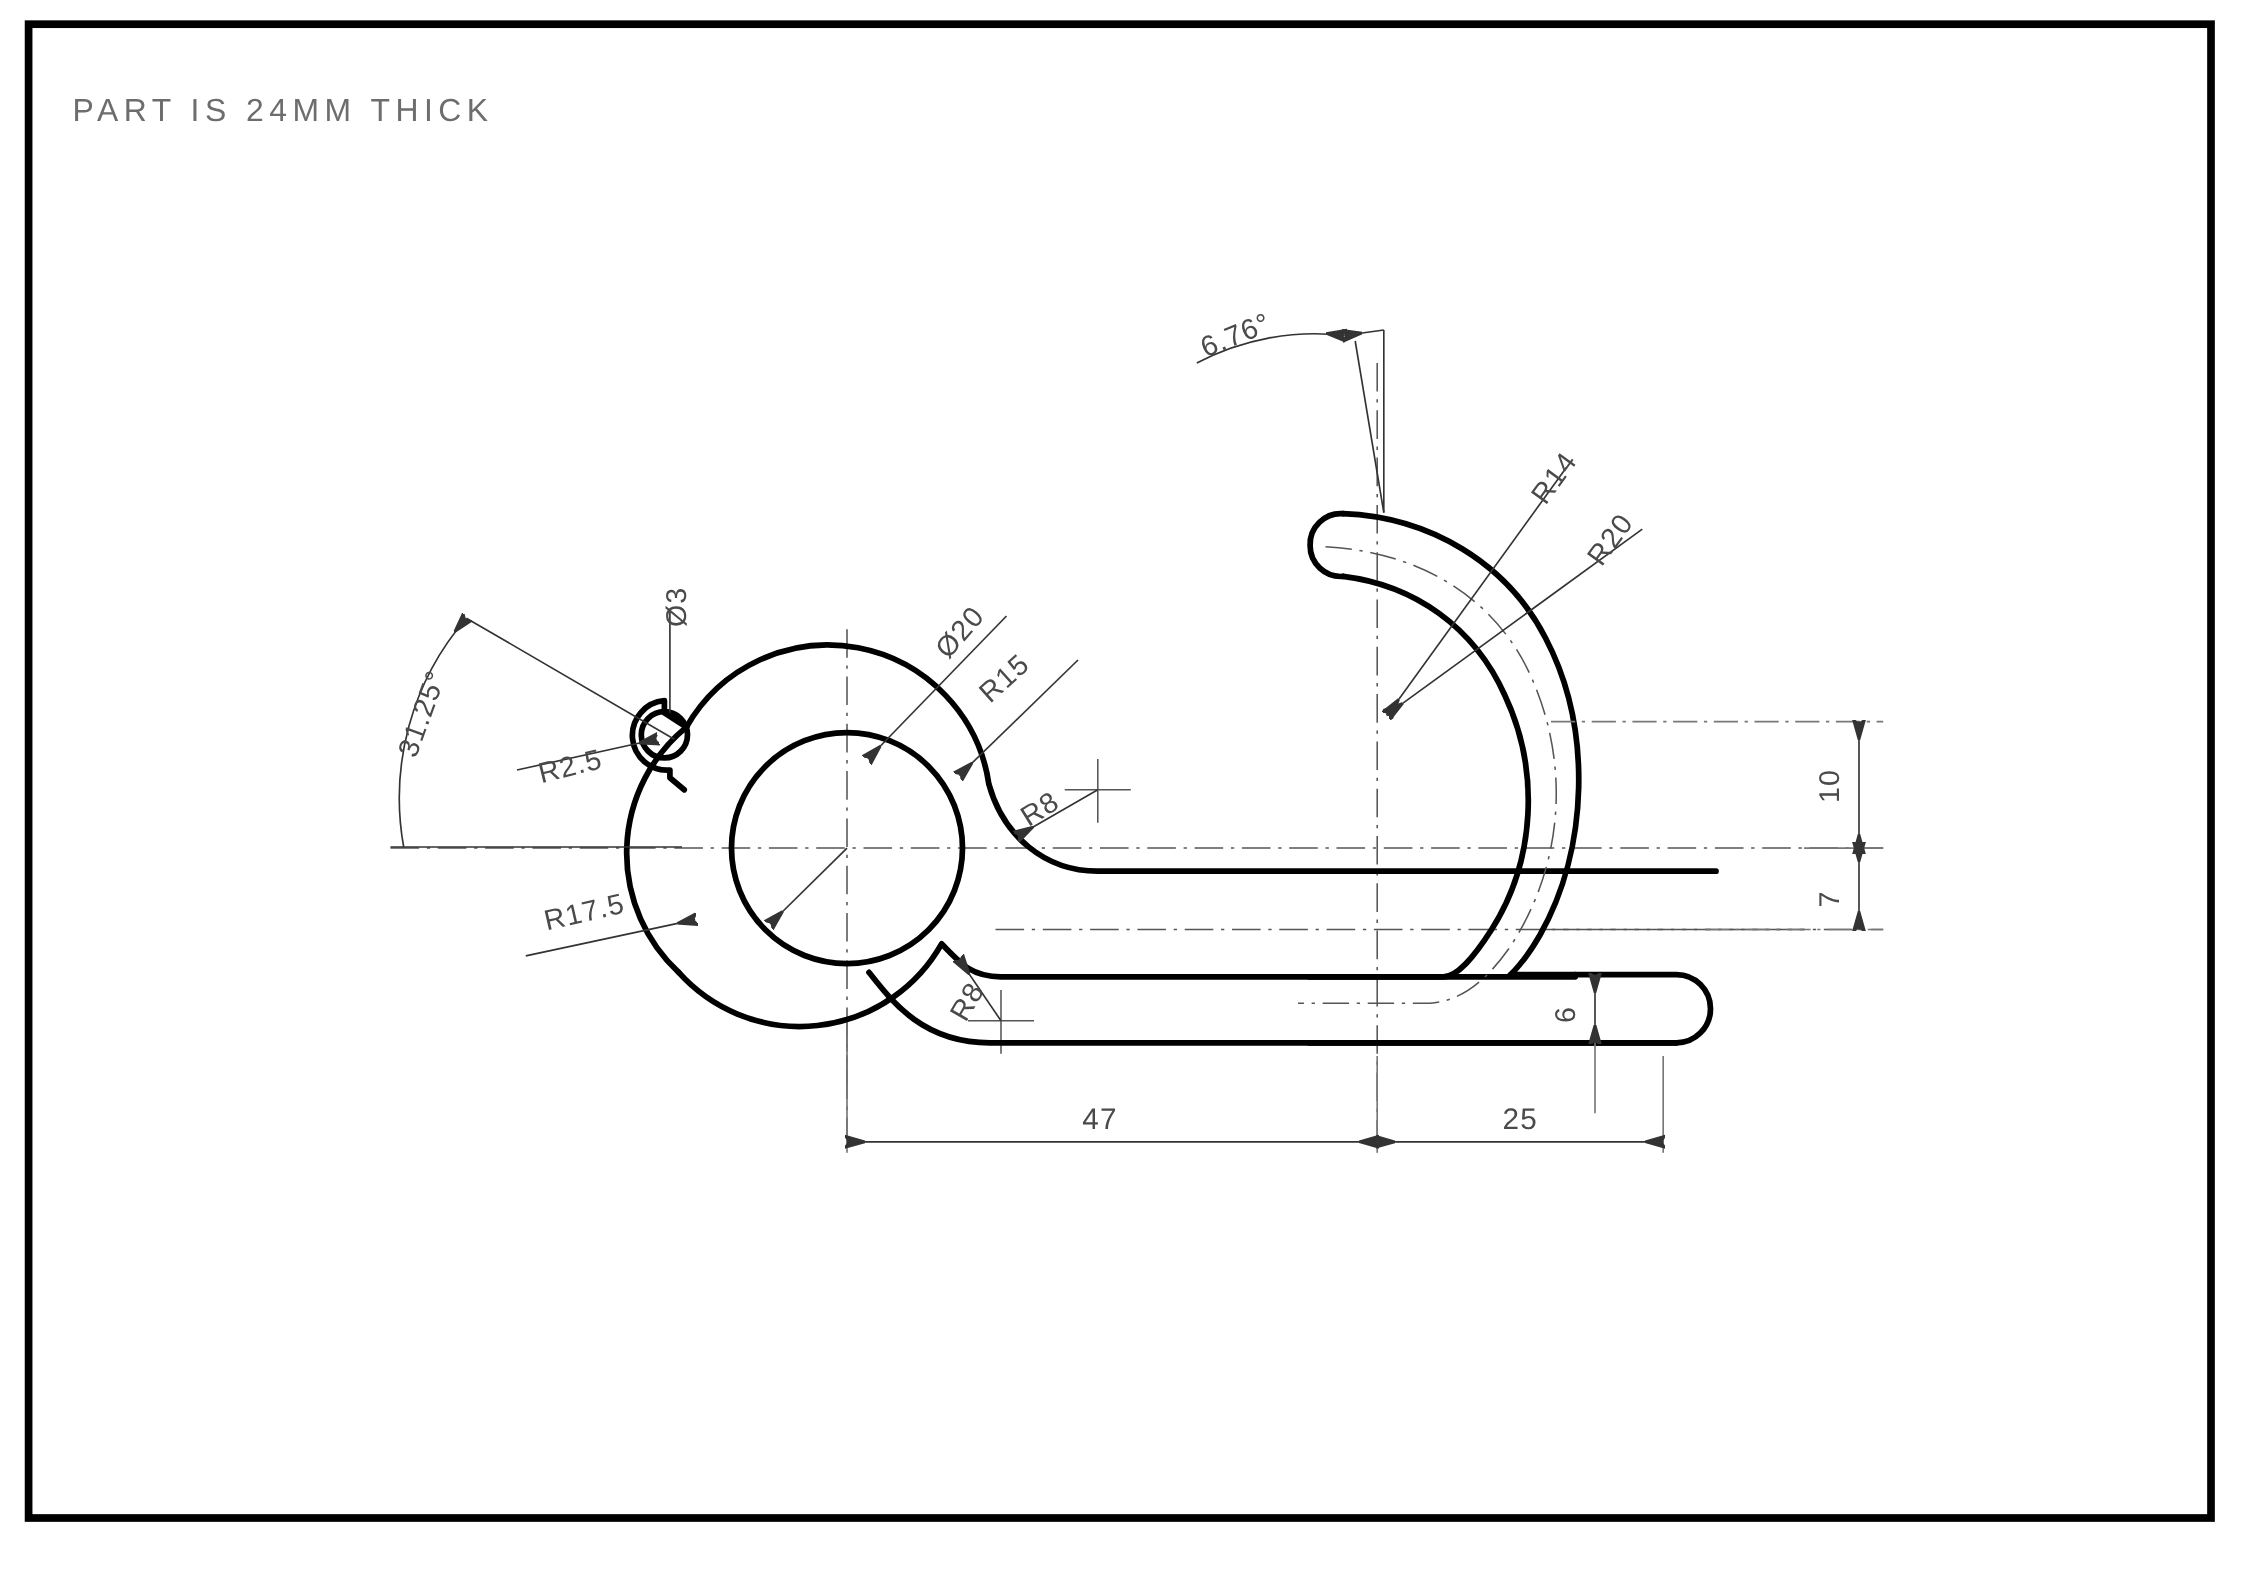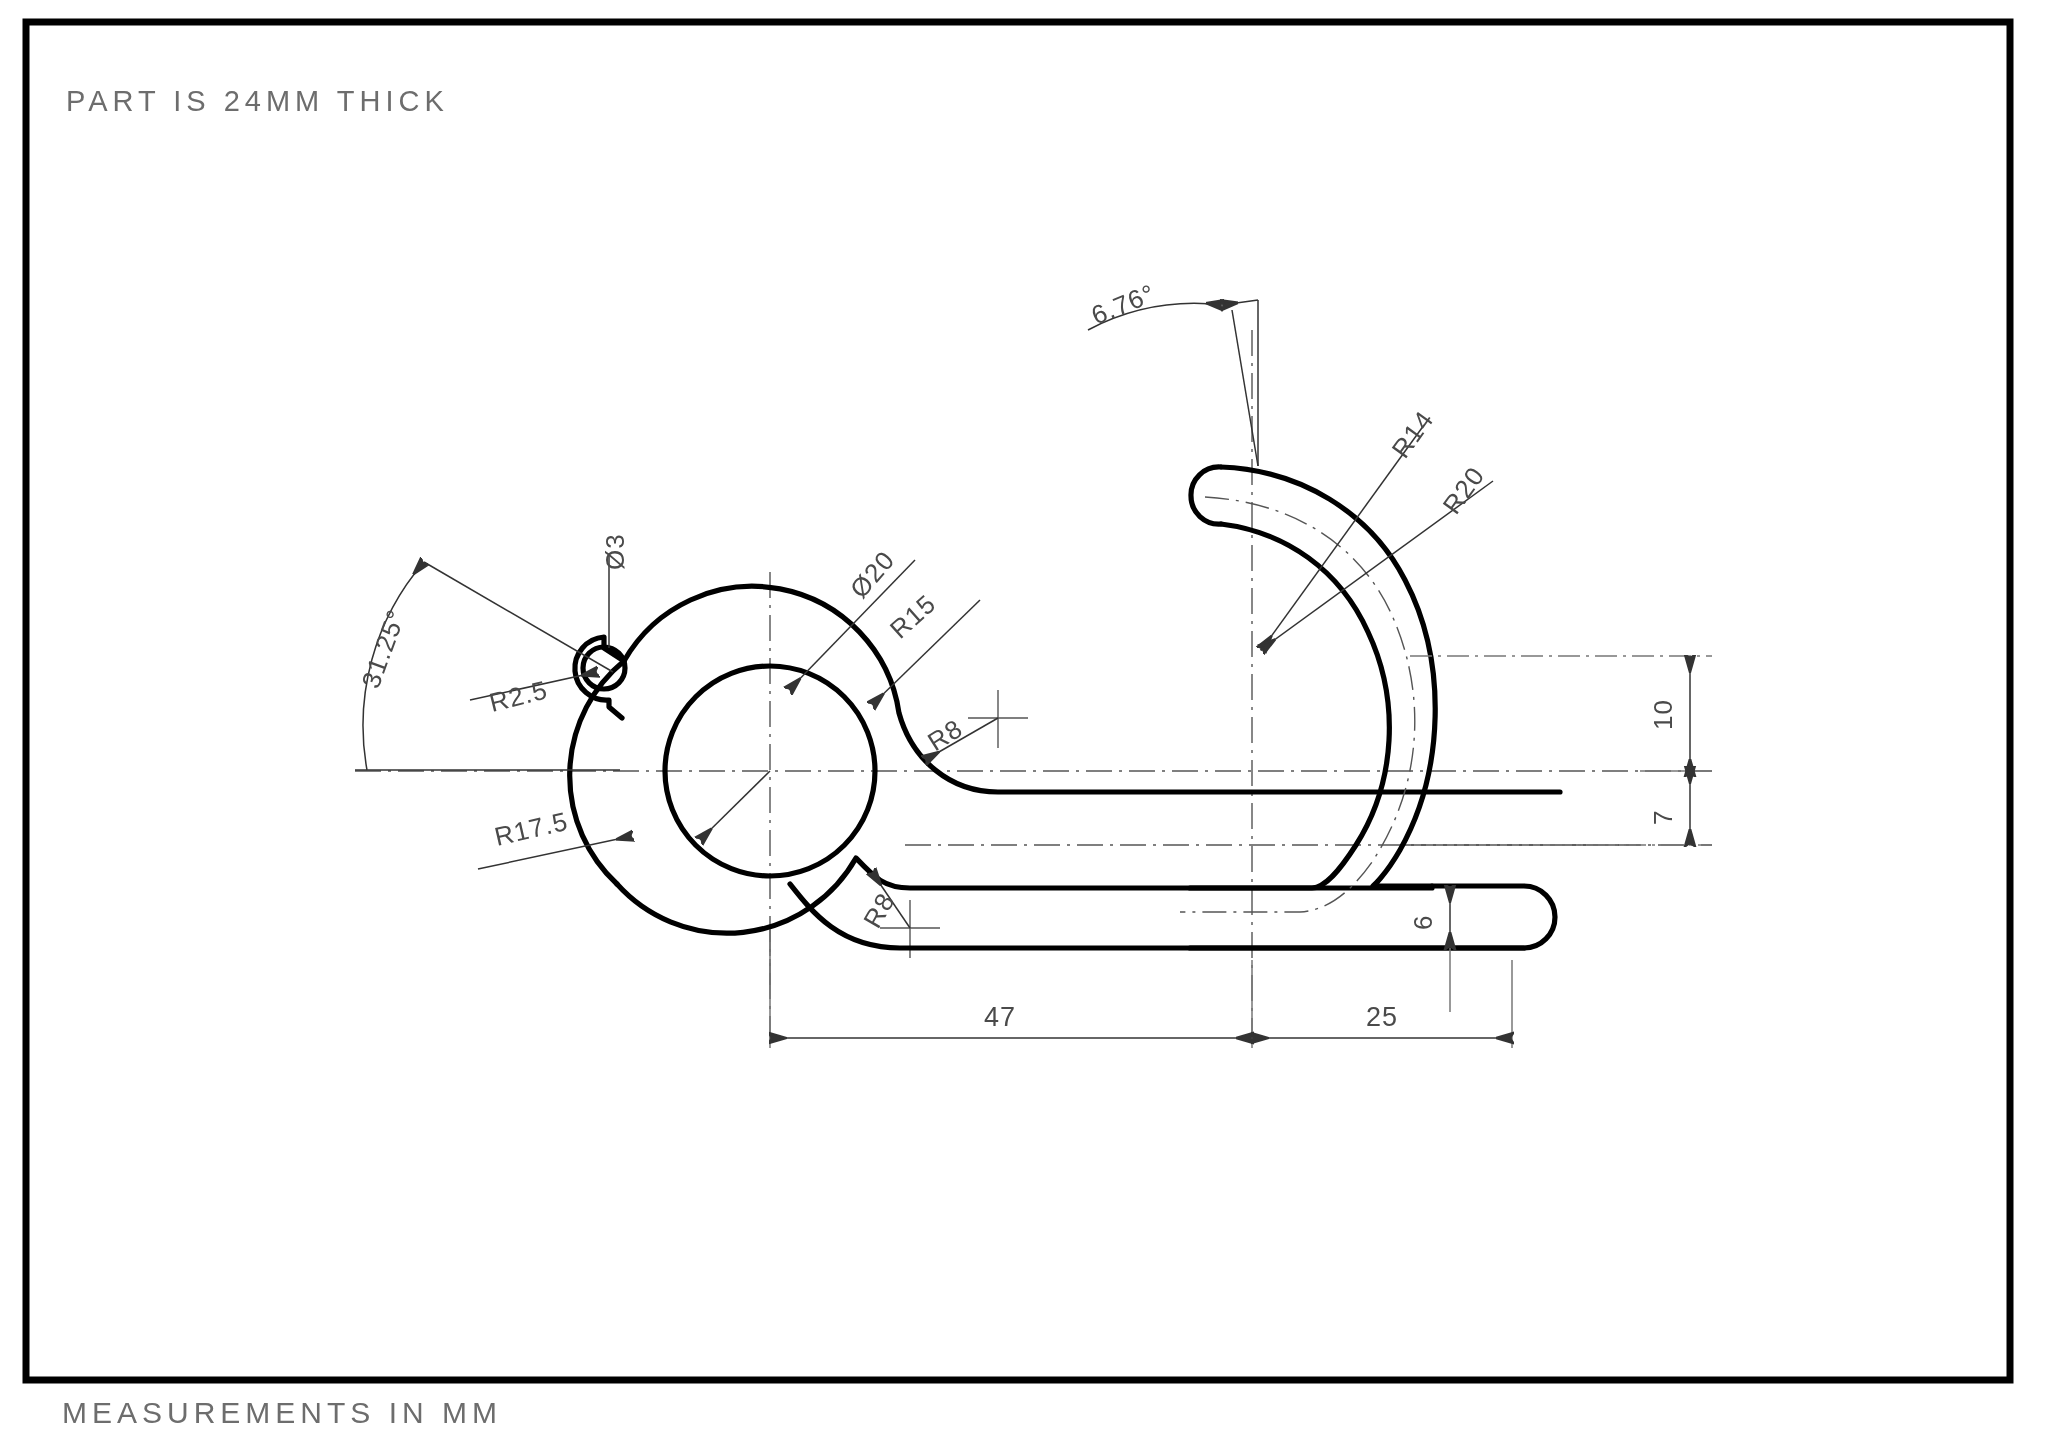--- a/index.html
+++ b/index.html
@@ -240,15 +240,14 @@
       <text x="1432" y="930" font-size="26" letter-spacing="1" transform="rotate(-90 1432 930)">6</text>
 
       <text x="1000" y="1026" font-size="27" letter-spacing="1" text-anchor="middle">47</text>
 
       <text x="1382" y="1026" font-size="27" letter-spacing="1" text-anchor="middle">25</text>
     </g>
   </svg>
 
   <div class="note-text" id="note-top">PART IS 24MM THICK</div>
 
-  <div class="note-text" id="note-bottom">MEASUREMENTS IN MM</div>
 
 </div>
 
 </body></html>

